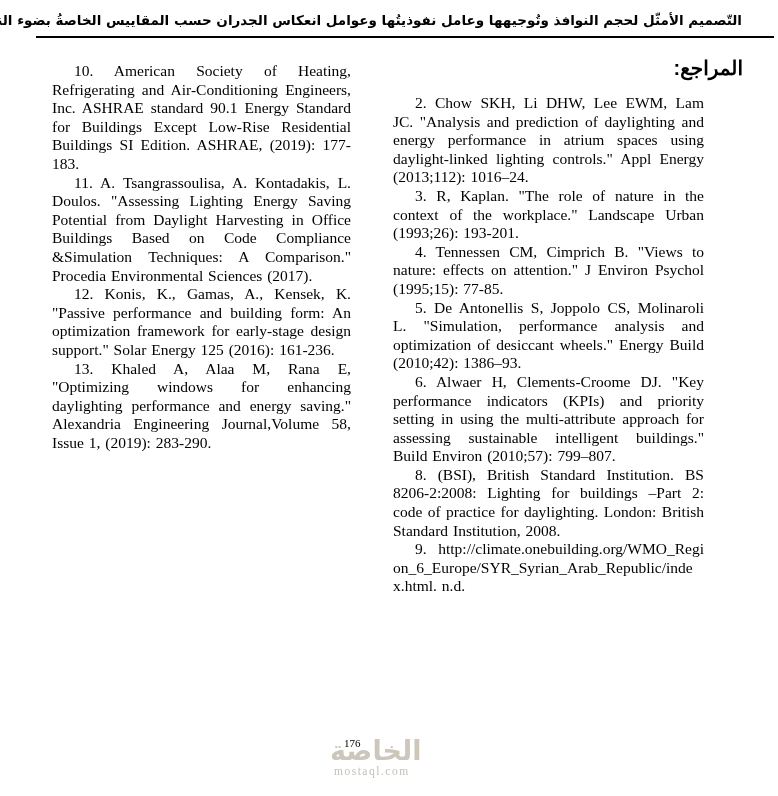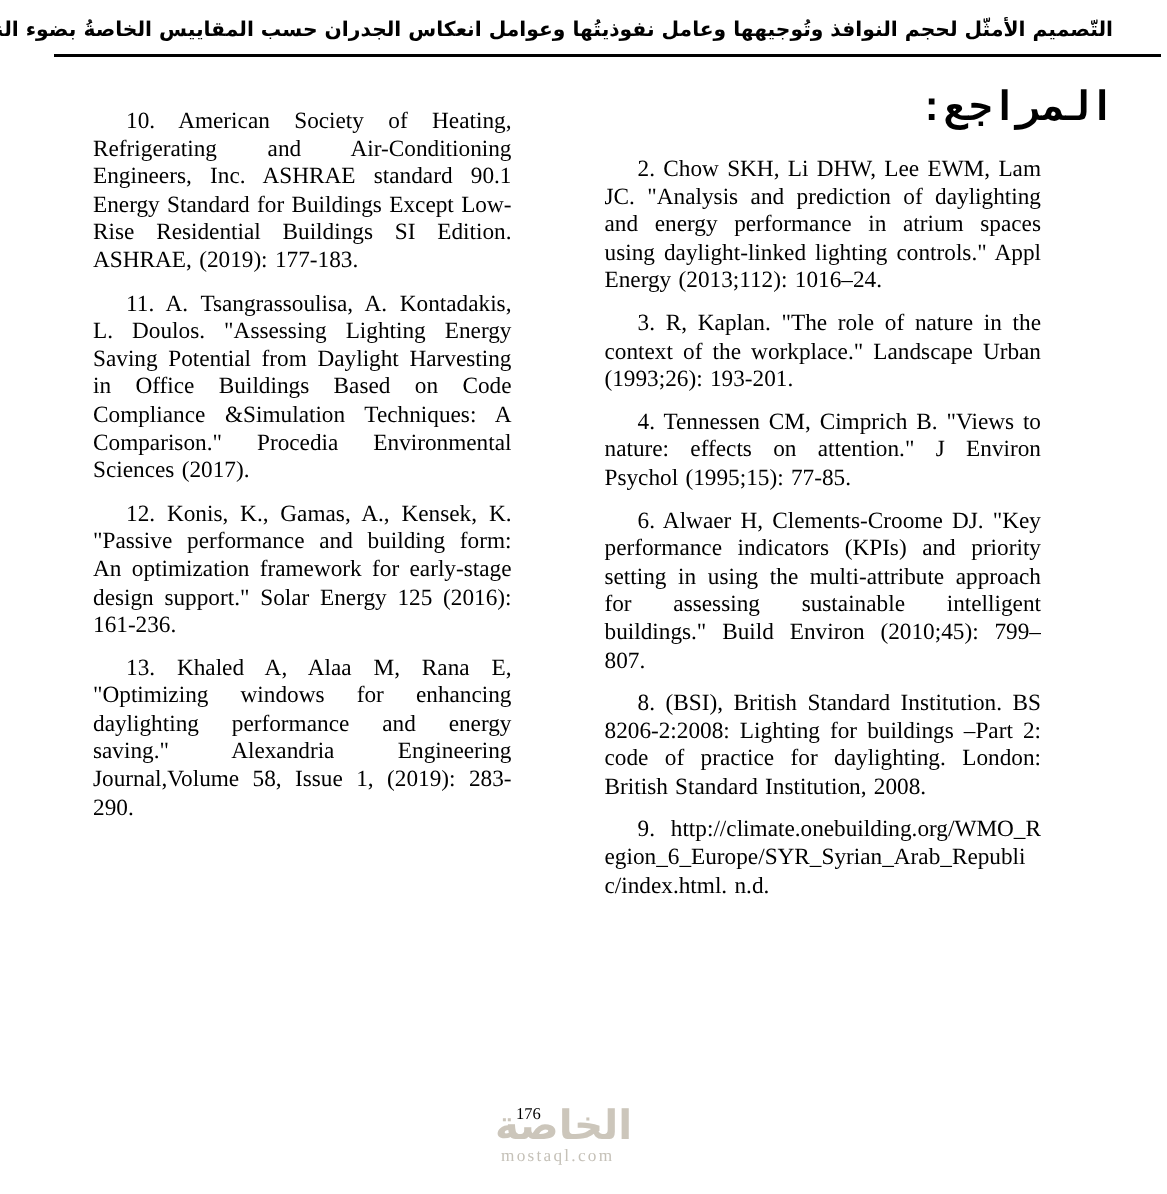--- a/index.html
+++ b/index.html
@@ -31,32 +31,32 @@
     left: 36px;
     width: 738px;
     height: 2px;
     background: #000000;
   }
   .refs-title {
     position: absolute;
     top: 56px;
     right: 35px;
     direction: rtl;
-    font-family: Liberation Mono, monospace;
+    font-family: Liberation Sans, sans-serif;
     font-weight: bold;
-    font-size: 27px;
+    font-size: 20px;
   }
   .col {
     position: absolute;
     direction: ltr;
   }
   .col-left  { left: 52px;  top: 62px; width: 299px; }
   .col-right { left: 393px; top: 94px; width: 311px; }
   p.ref {
-    margin: 10px;
+    margin: 0;
     text-align: justify;
     text-indent: 22px;
     font-size: 15.5px;
     line-height: 18.6px;
     word-spacing: 1px;
   }
   p.ref.url { word-break: break-all; }
   .watermark-logo {
     position: absolute;
     left: 330px;
@@ -95,21 +95,22 @@
   <div class="header-title">التّصميم الأمثّل لحجم النوافذ وتُوجيهها وعامل نفوذيتُها وعوامل انعكاس الجدران حسب المقاييس الخاصةُ بضوء النهار ... م. عمران شُقير</div>
 
   <div class="header-rule"></div>
 
   <div class="refs-title">المراجع:</div>
 
   <div class="col col-right">
     <p class="ref">2. Chow SKH, Li DHW, Lee EWM, Lam JC. "Analysis and prediction of daylighting and energy performance in atrium spaces using daylight-linked lighting controls." Appl Energy (2013;112): 1016–24.</p>
     <p class="ref">3. R, Kaplan. "The role of nature in the context of the workplace." Landscape Urban (1993;26): 193-201.</p>
     <p class="ref">4. Tennessen CM, Cimprich B. "Views to nature: effects on attention." J Environ Psychol (1995;15): 77-85.</p>
-    <p class="ref">6. Alwaer H, Clements-Croome DJ. "Key performance indicators (KPIs) and priority setting in using the multi-attribute approach for assessing sustainable intelligent buildings." Build Environ (2010;45): 799–807.</p>
+    <p class="ref">5. De Antonellis S, Joppolo CS, Molinaroli L. "Simulation, performance analysis and optimization of desiccant wheels." Energy Build (2010;42): 1386–93.</p>
+    <p class="ref">6. Alwaer H, Clements-Croome DJ. "Key performance indicators (KPIs) and priority setting in using the multi-attribute approach for assessing sustainable intelligent buildings." Build Environ (2010;57): 799–807.</p>
     <p class="ref">8. (BSI), British Standard Institution. BS 8206-2:2008: Lighting for buildings –Part 2: code of practice for daylighting. London: British Standard Institution, 2008.</p>
     <p class="ref url">9. http://climate.onebuilding.org/WMO_Region_6_Europe/SYR_Syrian_Arab_Republic/index.html. n.d.</p>
   </div>
 
   <div class="col col-left">
     <p class="ref">10. American Society of Heating, Refrigerating and Air-Conditioning Engineers, Inc. ASHRAE standard 90.1 Energy Standard for Buildings Except Low-Rise Residential Buildings SI Edition. ASHRAE, (2019): 177-183.</p>
     <p class="ref">11. A. Tsangrassoulisa, A. Kontadakis, L. Doulos. "Assessing Lighting Energy Saving Potential from Daylight Harvesting in Office Buildings Based on Code Compliance &amp;Simulation Techniques: A Comparison." Procedia Environmental Sciences (2017).</p>
     <p class="ref">12. Konis, K., Gamas, A., Kensek, K. "Passive performance and building form: An optimization framework for early-stage design support." Solar Energy 125 (2016): 161-236.</p>
     <p class="ref">13. Khaled A, Alaa M, Rana E, "Optimizing windows for enhancing daylighting performance and energy saving." Alexandria Engineering Journal,Volume 58, Issue 1, (2019): 283-290.</p>
   </div>

